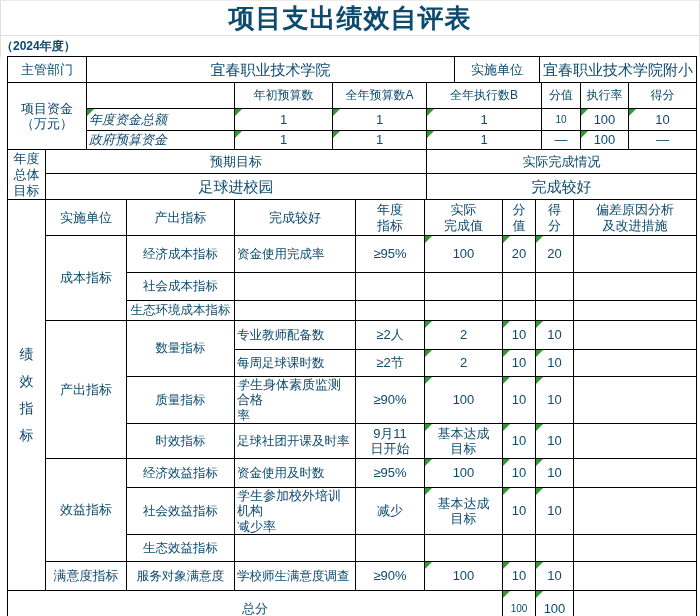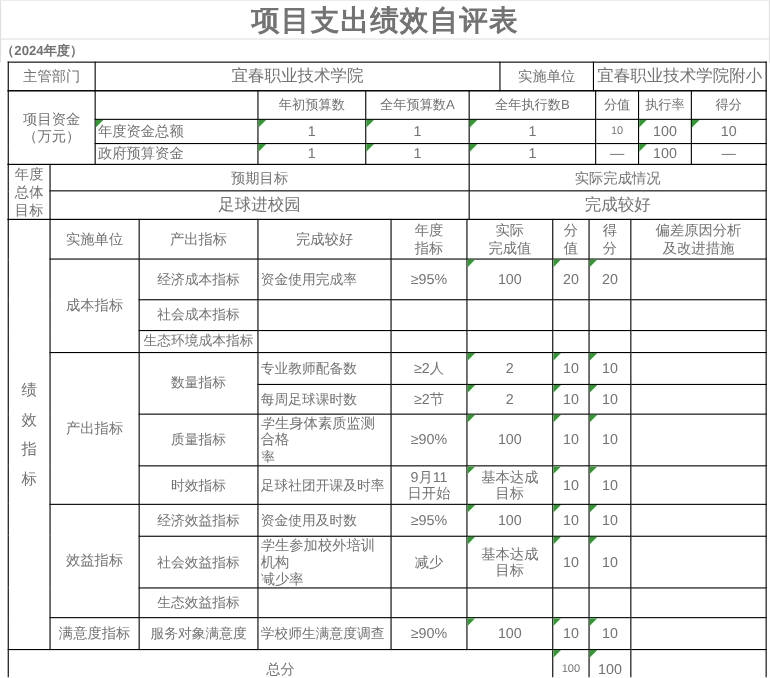--- a/index.html
+++ b/index.html
@@ -1,31 +1,31 @@
 <!DOCTYPE html>
 <html><head>
 <meta charset="utf-8">
 <style>
   html,body{margin:0;padding:0;background:#fff;}
   .page{position:relative;width:700px;height:616px;background:#ffffff;overflow:hidden;
-        font-family:"Liberation Sans","DejaVu Sans",sans-serif;color:#737373;}
+        font-family:"Liberation Sans","DejaVu Sans",sans-serif;color:#0c4a6e;}
   
   .title-area{position:absolute;top:0;left:0;width:698px;height:56px;
               border-left:1px solid #e0e0e0;border-right:1px solid #e0e0e0;border-top:1px solid #ececec;}
   .title-row{height:34px;border-bottom:1px solid #e0e0e0;display:flex;align-items:center;justify-content:center;}
   .subtitle-row{height:21px;display:flex;align-items:center;justify-content:flex-start;}
   .title-text{font-family:"Liberation Serif","DejaVu Serif",serif;font-weight:bold;font-size:26px;letter-spacing:1px;}
   .subtitle-text{font-size:12px;font-weight:bold;}
 
   .sheet{position:absolute;left:7px;top:57px;width:690px;}
   table{border-collapse:collapse;table-layout:fixed;margin-top:-1px;}
   table.first{margin-top:0;}
   td{border:1px solid #000;padding:0 2px;text-align:center;vertical-align:middle;
      font-size:13px;line-height:1.18;white-space:pre-line;overflow:hidden;position:relative;}
-  .left{text-align:left;}
+  .left{text-align:left;font-style:italic;}
   .big{font-size:15px;}
   .hdr{font-size:12px;}
   .l2{font-size:12.5px;}
   .l3{font-size:12.5px;text-align:left;}
   .fs11{font-size:13px;border-radius:14px;}
   .small{font-size:10px;}
   .vside{font-size:14px;line-height:27px;}
   .goal-label{vertical-align:top;line-height:16px;padding-top:1px;}
   .flag{position:absolute;top:0;left:0;width:0;height:0;
         border-top:7px solid #2d9b2d;border-right:7px solid transparent;}

